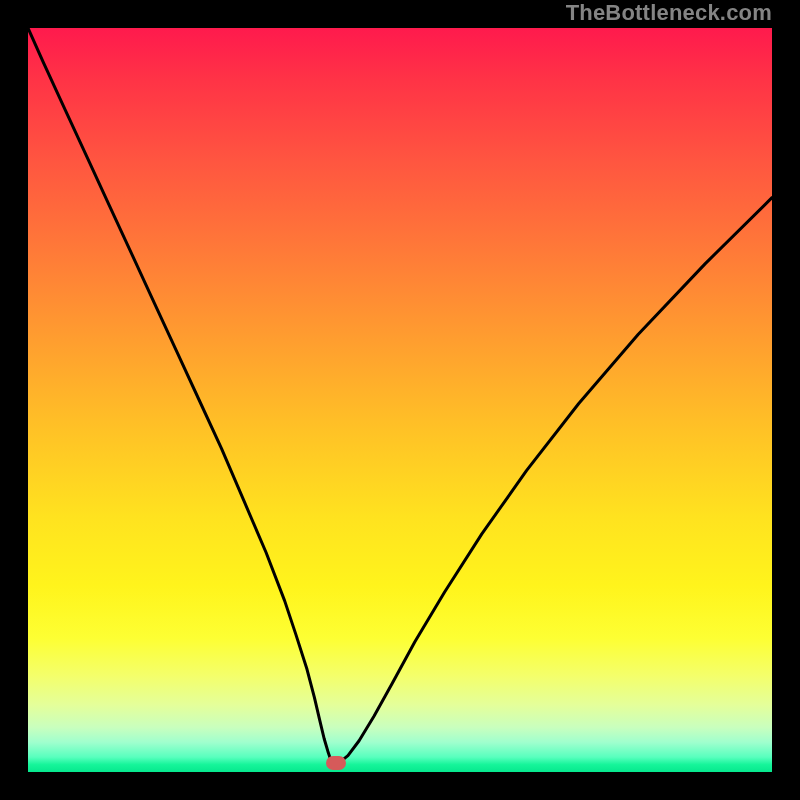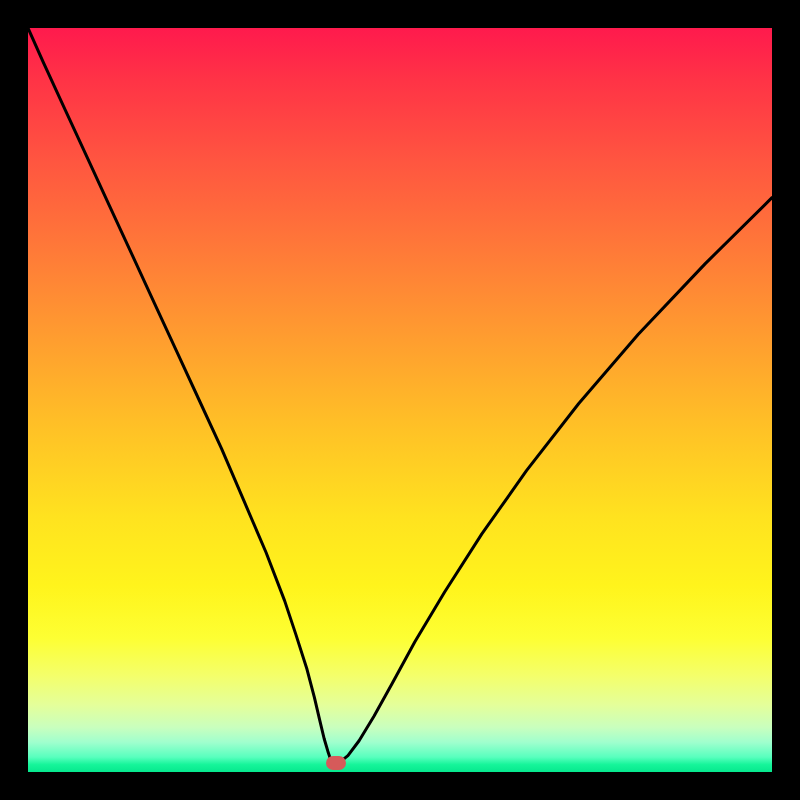--- a/index.html
+++ b/index.html
@@ -59,19 +59,20 @@
     height: 14px;
     border-radius: 7px;
     background: #d65a5a;
     transform: translate(-50%, -50%);
   }
 </style>
 </head>
 <body>
 
 <div class="frame">
+  <div class="watermark">TheBottleneck.com</div>
   <div class="plot">
     <svg class="curve" viewBox="0 0 744 744" preserveAspectRatio="none">
       <path id="curve-path" fill="none" stroke="#000" stroke-width="3" stroke-linejoin="round" stroke-linecap="round" d="M0.00 0.00 L14.88 33.48 L37.20 81.84 L59.52 130.20 L81.84 178.56 L104.16 226.92 L126.48 275.28 L148.80 323.64 L171.12 372.00 L193.44 420.36 L215.76 472.44 L238.08 524.52 L256.68 572.88 L267.84 606.36 L279.00 641.33 L286.44 669.60 L291.65 691.92 L296.11 710.52 L299.83 723.17 L302.81 732.10 L305.04 735.07 L308.76 735.07 L312.48 733.58 L319.92 727.63 L331.08 712.75 L345.96 688.20 L364.56 654.72 L386.88 613.80 L416.64 563.95 L453.84 505.92 L498.48 442.68 L550.56 375.72 L610.08 306.53 L677.04 235.85 L744.00 169.63"></path>
     </svg>
     <div class="marker" id="marker" style="left: 308.016px; top: 735.072px;"></div>
   </div>
 </div>
 
 </body></html>

